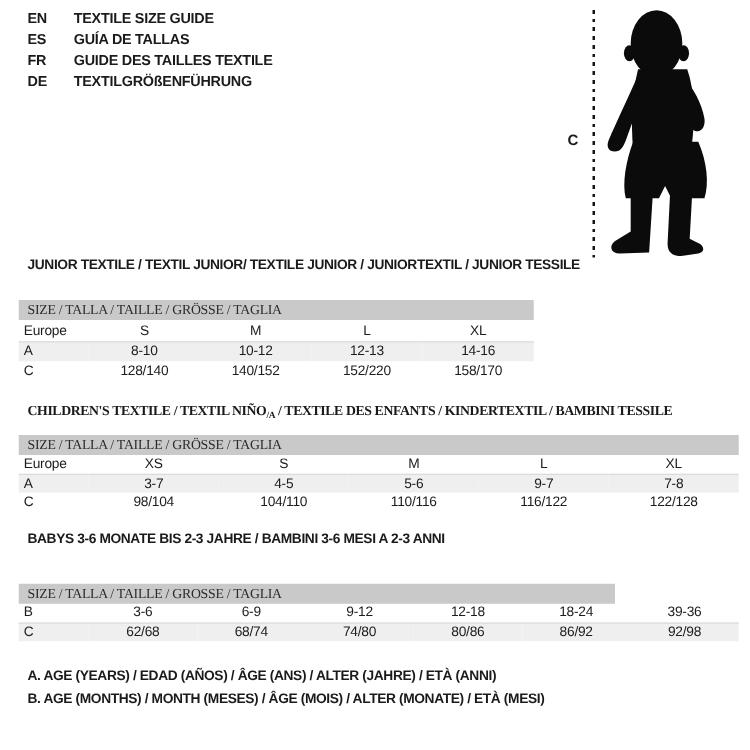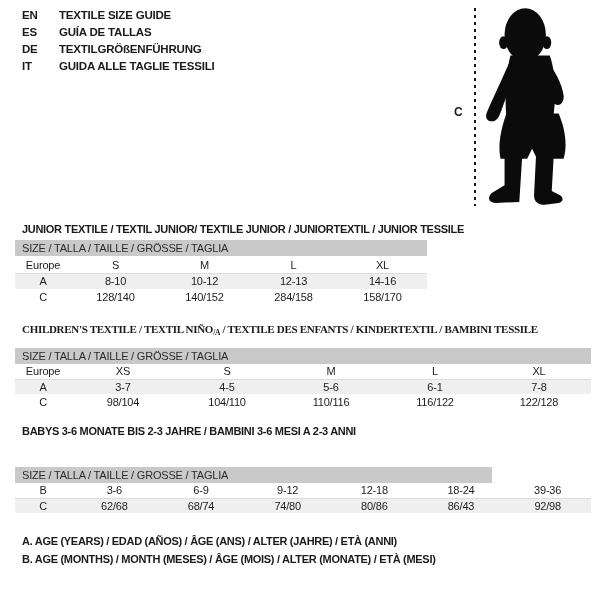--- a/index.html
+++ b/index.html
@@ -19,43 +19,43 @@
   .figure { position:absolute; top:0; left:440px; width:160px; height:215px; }
   .measure-line { position:absolute; left:34px; top:8px; width:2px; height:198px;
     background:repeating-linear-gradient(to bottom, #151515 0 3px, transparent 3px 7px); }
   .measure-label { position:absolute; left:14px; top:105px;
     font-weight:bold; font-size:12px; }
   .silhouette { position:absolute; left:38px; top:2px; }
 
   
   .sec-title { position:absolute; left:22px; font-weight:bold; font-size:11px;
     letter-spacing:-0.3px; line-height:17px; white-space:nowrap; }
-  #sec1-title { top:221px; }
+  #sec1-title { top:204px; }
   #sec2-title { top:321px;font-family:Liberation Serif, serif; }
   #sec3-title { top:423px; }
   .subA { font-size:7.5px; vertical-align:-2px; }
 
   
   .size-bar { position:absolute; left:15px; height:16px; background:#c9c9c9;
     font-size:11px; line-height:16px; padding-left:7px; color:#2b2b2b;
-    letter-spacing:-0.2px; }
+    letter-spacing:-0.2px;font-family:Liberation Serif, serif; }
   #bar1 { top:240px; width:412px; }
   #bar2 { top:348px; width:576px; }
   #bar3 { top:467px; width:477px; }
 
   
   .size-table { position:absolute; left:15px; border-collapse:collapse;
     table-layout:fixed; font-size:11px; letter-spacing:-0.2px; }
   #table1 { top:257px; width:412px; }
   #table2 { top:364px; width:576px; }
   #table3 { top:483px; width:576px; }
   .size-table td { height:16px; padding:0 4px; text-align:center;
     font-weight:400; color:#1c1c1c; white-space:nowrap; }
   #table2 td, #table3 td { height:15px; }
-  .size-table td.lbl { text-align:center; padding-left:4px; }
+  .size-table td.lbl { text-align:left; padding-left:4px; }
   .size-table col.c0 { width:56px; }
   .size-table tr.bordered td { border-bottom:1px solid #dcdcdc; }
   .size-table tr.alt { background:#efefef; }
 
   
   .footnotes { position:absolute; left:22px; top:532px; }
   .footnote { height:18px; font-weight:bold; font-size:11px;
     letter-spacing:-0.3px; line-height:18px; white-space:nowrap; }
 </style>
 </head>
@@ -66,26 +66,26 @@
   <div class="langs">
     <div class="lang-line">
       <span class="lang-code">EN</span>
       <span>TEXTILE SIZE GUIDE</span>
     </div>
     <div class="lang-line">
       <span class="lang-code">ES</span>
       <span>GUÍA DE TALLAS</span>
     </div>
     <div class="lang-line">
+      <span class="lang-code">FR</span>
+      <span>GUIDE DES TAILLES TEXTILE</span>
+    </div>
+    <div class="lang-line">
       <span class="lang-code">DE</span>
       <span>TEXTILGRÖßENFÜHRUNG</span>
-    </div>
-    <div class="lang-line">
-      <span class="lang-code">IT</span>
-      <span>GUIDA ALLE TAGLIE TESSILI</span>
     </div>
   </div>
 
   <div class="figure">
     <div class="measure-label">C</div>
     <div class="measure-line"></div>
     <svg class="silhouette" width="118" height="212" viewBox="0 0 120 215">
       <g fill="#0b0b0b">
         <ellipse cx="48" cy="33" rx="21" ry="27"></ellipse>
         <ellipse cx="26" cy="41" rx="4.5" ry="6.5"></ellipse>
@@ -122,21 +122,21 @@
       <td class="lbl">A</td>
       <td>8-10</td>
       <td>10-12</td>
       <td>12-13</td>
       <td>14-16</td>
     </tr>
     <tr>
       <td class="lbl">C</td>
       <td>128/140</td>
       <td>140/152</td>
-      <td>284/158</td>
+      <td>152/220</td>
       <td>158/170</td>
     </tr>
   </tbody>
     </table>
 
   <div class="sec-title" id="sec2-title"><span>CHILDREN'S TEXTILE / TEXTIL NIÑO</span><span class="subA">/A</span><span> / TEXTILE DES ENFANTS / KINDERTEXTIL / BAMBINI TESSILE</span></div>
   <div class="size-bar" id="bar2">SIZE / TALLA / TAILLE / GRÖSSE / TAGLIA</div>
   <table class="size-table" id="table2">
     <colgroup>
         <col class="c0">
@@ -153,21 +153,21 @@
       <td>S</td>
       <td>M</td>
       <td>L</td>
       <td>XL</td>
     </tr>
     <tr class="alt">
       <td class="lbl">A</td>
       <td>3-7</td>
       <td>4-5</td>
       <td>5-6</td>
-      <td>6-1</td>
+      <td>9-7</td>
       <td>7-8</td>
     </tr>
     <tr>
       <td class="lbl">C</td>
       <td>98/104</td>
       <td>104/110</td>
       <td>110/116</td>
       <td>116/122</td>
       <td>122/128</td>
     </tr>
@@ -197,21 +197,21 @@
       <td>12-18</td>
       <td>18-24</td>
       <td>39-36</td>
     </tr>
     <tr class="alt">
       <td class="lbl">C</td>
       <td>62/68</td>
       <td>68/74</td>
       <td>74/80</td>
       <td>80/86</td>
-      <td>86/43</td>
+      <td>86/92</td>
       <td>92/98</td>
     </tr>
   </tbody>
     </table>
 
   <div class="footnotes">
     <div class="footnote">A. AGE (YEARS) / EDAD (AÑOS) / ÂGE (ANS) / ALTER (JAHRE) / ETÀ (ANNI)</div>
     <div class="footnote">B. AGE (MONTHS) / MONTH (MESES) / ÂGE (MOIS) / ALTER (MONATE) / ETÀ (MESI)</div>
   </div>
 

